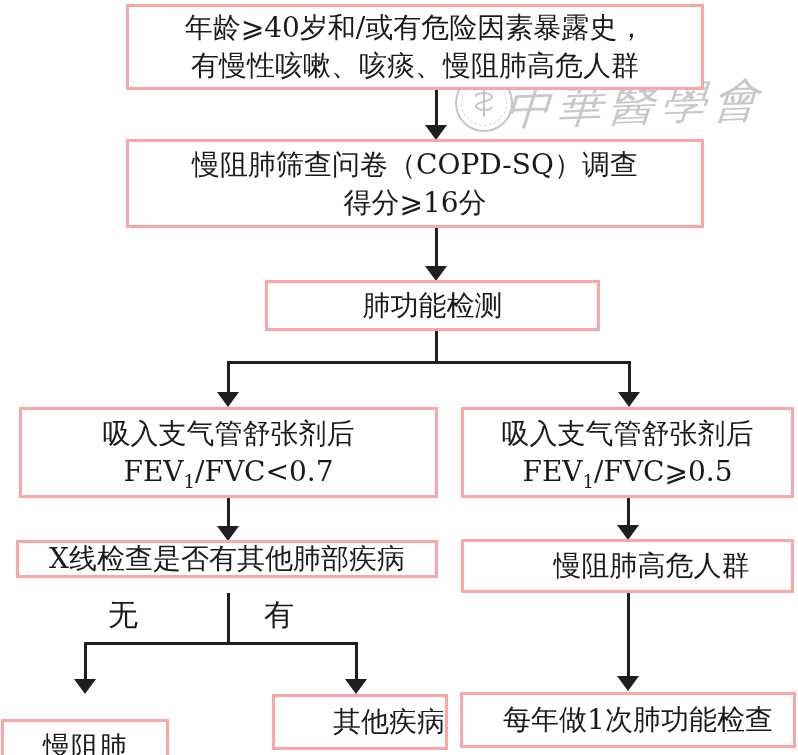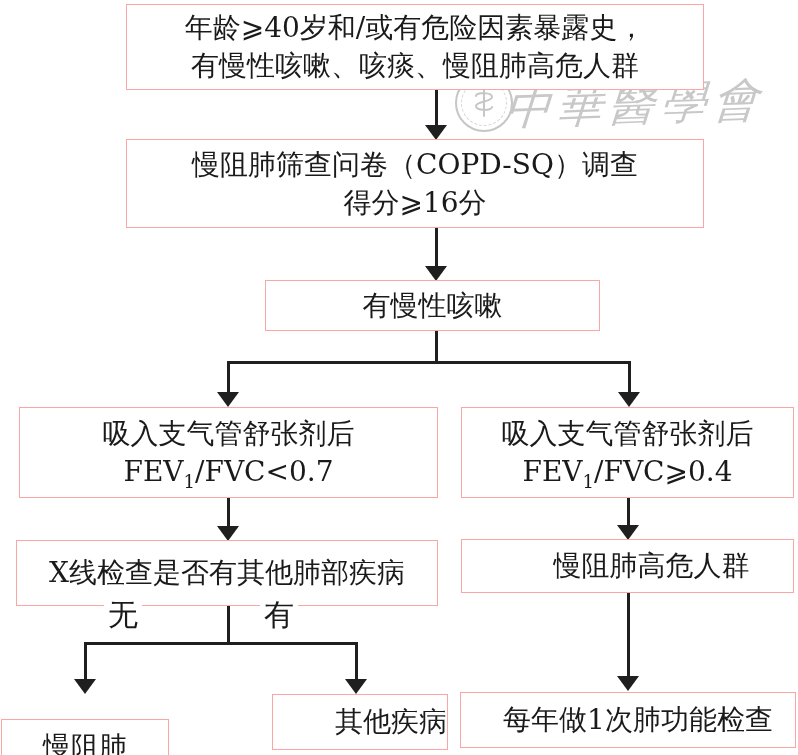--- a/index.html
+++ b/index.html
@@ -6,21 +6,21 @@
   #canvas{
     position:relative;
     width:798px;height:755px;
     background:#ffffff;
     font-family:"DejaVu Serif","Liberation Serif",serif;
     color:#1a1a1a;
     overflow:hidden;
   }
   .box{
     position:absolute;
-    border:1px solid #fca5a5;
+    border:3px solid #fca5a5;
     background:#ffffff;
     box-sizing:border-box;
     display:flex;
     flex-direction:column;
     align-items:center;
     justify-content:center;
     text-align:center;
     font-size:28px;
     line-height:38px;
     z-index:3;
@@ -93,47 +93,47 @@
 
   <div class="box" style="left:126px;top:139px;width:578px;height:89px;">
     <span>慢阻肺筛查问卷（COPD-SQ）调查</span>
     <span>得分⩾16分</span>
   </div>
 
   <div class="vline" style="left:435px;top:228px;height:40px;"></div>
   <div class="arrowhead" style="left:425px;top:266px;"></div>
 
   <div class="box" style="left:265px;top:280px;width:335px;height:51px;">
-    <span>有慢性咳嗽</span>
+    <span>肺功能检测</span>
   </div>
 
   <div class="vline" style="left:435px;top:331px;height:33px;"></div>
   <div class="hline" style="left:227px;top:361px;width:404px;"></div>
   <div class="vline" style="left:227px;top:361px;height:33px;"></div>
   <div class="arrowhead" style="left:217px;top:392px;"></div>
   <div class="vline" style="left:628px;top:361px;height:33px;"></div>
   <div class="arrowhead" style="left:618px;top:392px;"></div>
 
   <div class="box" style="left:19px;top:407px;width:419px;height:91px;">
     <span>吸入支气管舒张剂后</span>
     <span><span>FEV</span><sub class="fev-sub">1</sub><span>/FVC&lt;0.7</span></span>
   </div>
 
   <div class="box" style="left:461px;top:407px;width:333px;height:91px;">
     <span>吸入支气管舒张剂后</span>
-    <span><span>FEV</span><sub class="fev-sub">1</sub><span>/FVC⩾0.4</span></span>
+    <span><span>FEV</span><sub class="fev-sub">1</sub><span>/FVC⩾0.5</span></span>
   </div>
 
   <div class="vline" style="left:227px;top:498px;height:30px;"></div>
   <div class="arrowhead" style="left:217px;top:526px;"></div>
 
   <div class="vline" style="left:627px;top:498px;height:29px;"></div>
   <div class="arrowhead" style="left:617px;top:525px;"></div>
 
-  <div class="box" style="left:16px;top:540px;width:422px;height:66px;">
+  <div class="box" style="left:16px;top:540px;width:422px;height:38px;">
     <span>X线检查是否有其他肺部疾病</span>
   </div>
 
   <div class="box" style="left:461px;top:539px;width:333px;height:54px;padding-left:48px;">
     <span>慢阻肺高危人群</span>
   </div>
 
   <div class="vline" style="left:227px;top:593px;height:52px;"></div>
   <div class="edge-label" style="left:104px;top:600px;">无</div>
   <div class="edge-label" style="left:260px;top:600px;">有</div>

